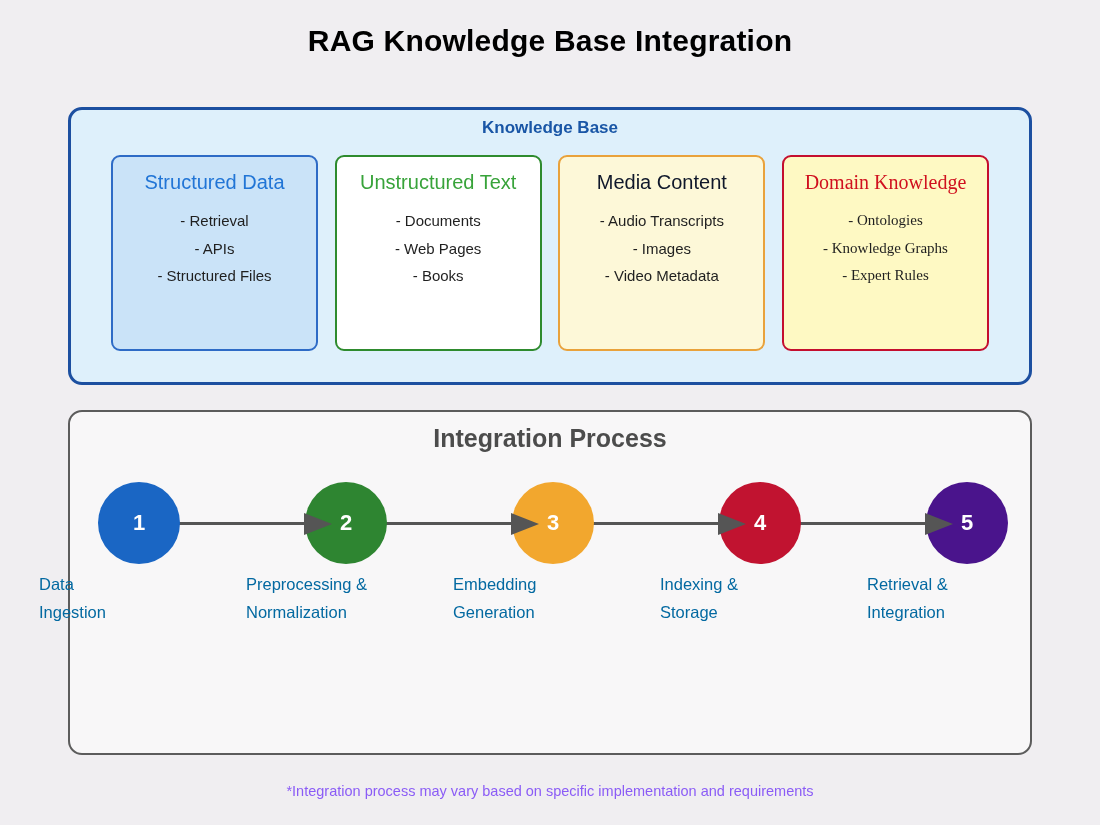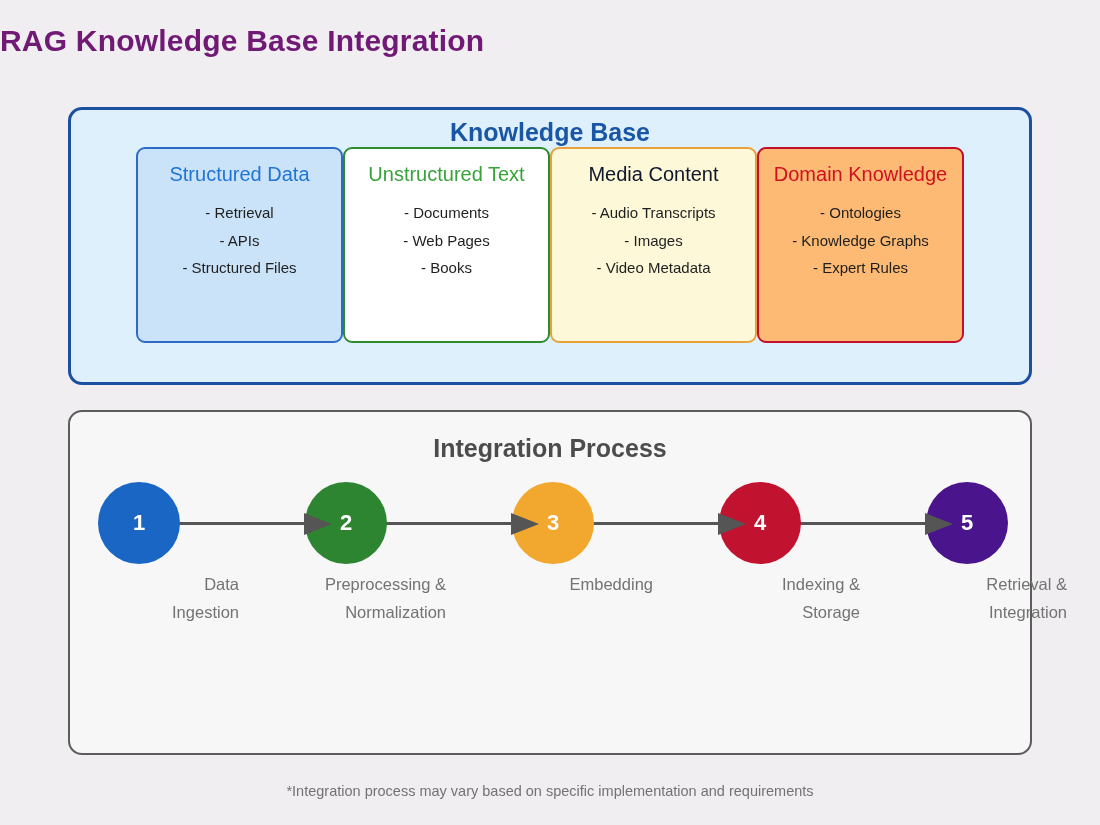--- a/index.html
+++ b/index.html
@@ -14,49 +14,49 @@
     position: relative;
     width: 1100px;
     height: 825px;
     overflow: hidden;
   }
   .page-title {
     position: absolute;
     top: 24px;
     left: 0;
     width: 100%;
-    text-align: left;
+    text-align: center;
     font-size: 30px;
     font-weight: bold;
-    color: #701a75;
+    color: #000000;
     letter-spacing: 0.2px;
   }
 
   
   .kb-section {
     position: absolute;
     left: 68px;
     top: 107px;
     width: 964px;
     height: 278px;
     box-sizing: border-box;
     border: 3px solid;
     border-radius: 14px;
   }
   .kb-title {
     text-align: center;
-    font-size: 25px;
+    font-size: 17px;
     font-weight: bold;
     margin-top: 8px;
   }
   .kb-boxes {
     display: flex;
-    justify-content: center;
-    padding: 0 24px;
-    margin-top: 0;
+    justify-content: space-between;
+    padding: 0 40px;
+    margin-top: 17px;
   }
   .kb-box {
     box-sizing: border-box;
     width: 207px;
     height: 196px;
     border: 2px solid;
     border-radius: 9px;
     text-align: center;
   }
   .kb-box-title {
@@ -77,21 +77,21 @@
     width: 964px;
     height: 345px;
     box-sizing: border-box;
     border: 2.5px solid;
     border-radius: 14px;
   }
   .ip-title {
     text-align: center;
     font-size: 25px;
     font-weight: bold;
-    margin-top: 22px;
+    margin-top: 12px;
   }
   .connector-line {
     position: absolute;
     top: 110px;
     width: 207px;
     height: 3px;
     z-index: 0;
   }
   .arrow-head {
     position: absolute;
@@ -117,35 +117,35 @@
   }
   .step-number {
     color: #ffffff;
     font-size: 22px;
     font-weight: bold;
   }
   .step-label {
     position: absolute;
     top: 158px;
     width: 200px;
-    text-align: right;
+    text-align: left;
     font-size: 16.5px;
     line-height: 28px;
-    color: #737373;
+    color: #0369a1;
     z-index: 1;
   }
 
   .footnote {
     position: absolute;
     top: 783px;
     left: 0;
     width: 100%;
     text-align: center;
     font-size: 14.5px;
-    color: #737373;
+    color: #8b5cf6;
   }
 </style>
 </head>
 <body>
 
 <div class="page" style="background-color: rgb(240, 238, 241);">
 
   <div class="page-title">RAG Knowledge Base Integration</div>
 
   <div class="kb-section" style="background-color: rgb(222, 240, 251); border-color: rgb(28, 79, 160);">
@@ -166,21 +166,21 @@
         <div class="kb-box-item">- Books</div>
       </div>
 
       <div class="kb-box" style="background-color: rgb(253, 248, 216); border-color: rgb(233, 162, 59);">
         <div class="kb-box-title" style="color: #0f172a;">Media Content</div>
         <div class="kb-box-item">- Audio Transcripts</div>
         <div class="kb-box-item">- Images</div>
         <div class="kb-box-item">- Video Metadata</div>
       </div>
 
-      <div class="kb-box" style="background-color: #fdba74; border-color: rgb(196, 14, 46);">
+      <div class="kb-box" style="background-color: #fef9c3; border-color: rgb(196, 14, 46); font-family: Liberation Serif, serif;">
         <div class="kb-box-title" style="color: rgb(208, 17, 31);">Domain Knowledge</div>
         <div class="kb-box-item">- Ontologies</div>
         <div class="kb-box-item">- Knowledge Graphs</div>
         <div class="kb-box-item">- Expert Rules</div>
       </div>
 
     </div>
   </div>
 
   <div class="ip-section" style="background-color: rgb(248, 247, 248); border-color: rgb(92, 92, 92);">
@@ -215,20 +215,21 @@
     <div class="step-label" style="left:-31px">
       <div>Data</div>
       <div>Ingestion</div>
     </div>
     <div class="step-label" style="left:176px">
       <div>Preprocessing &amp;</div>
       <div>Normalization</div>
     </div>
     <div class="step-label" style="left:383px">
       <div>Embedding</div>
+      <div>Generation</div>
     </div>
     <div class="step-label" style="left:590px">
       <div>Indexing &amp;</div>
       <div>Storage</div>
     </div>
     <div class="step-label" style="left:797px">
       <div>Retrieval &amp;</div>
       <div>Integration</div>
     </div>
   </div>

